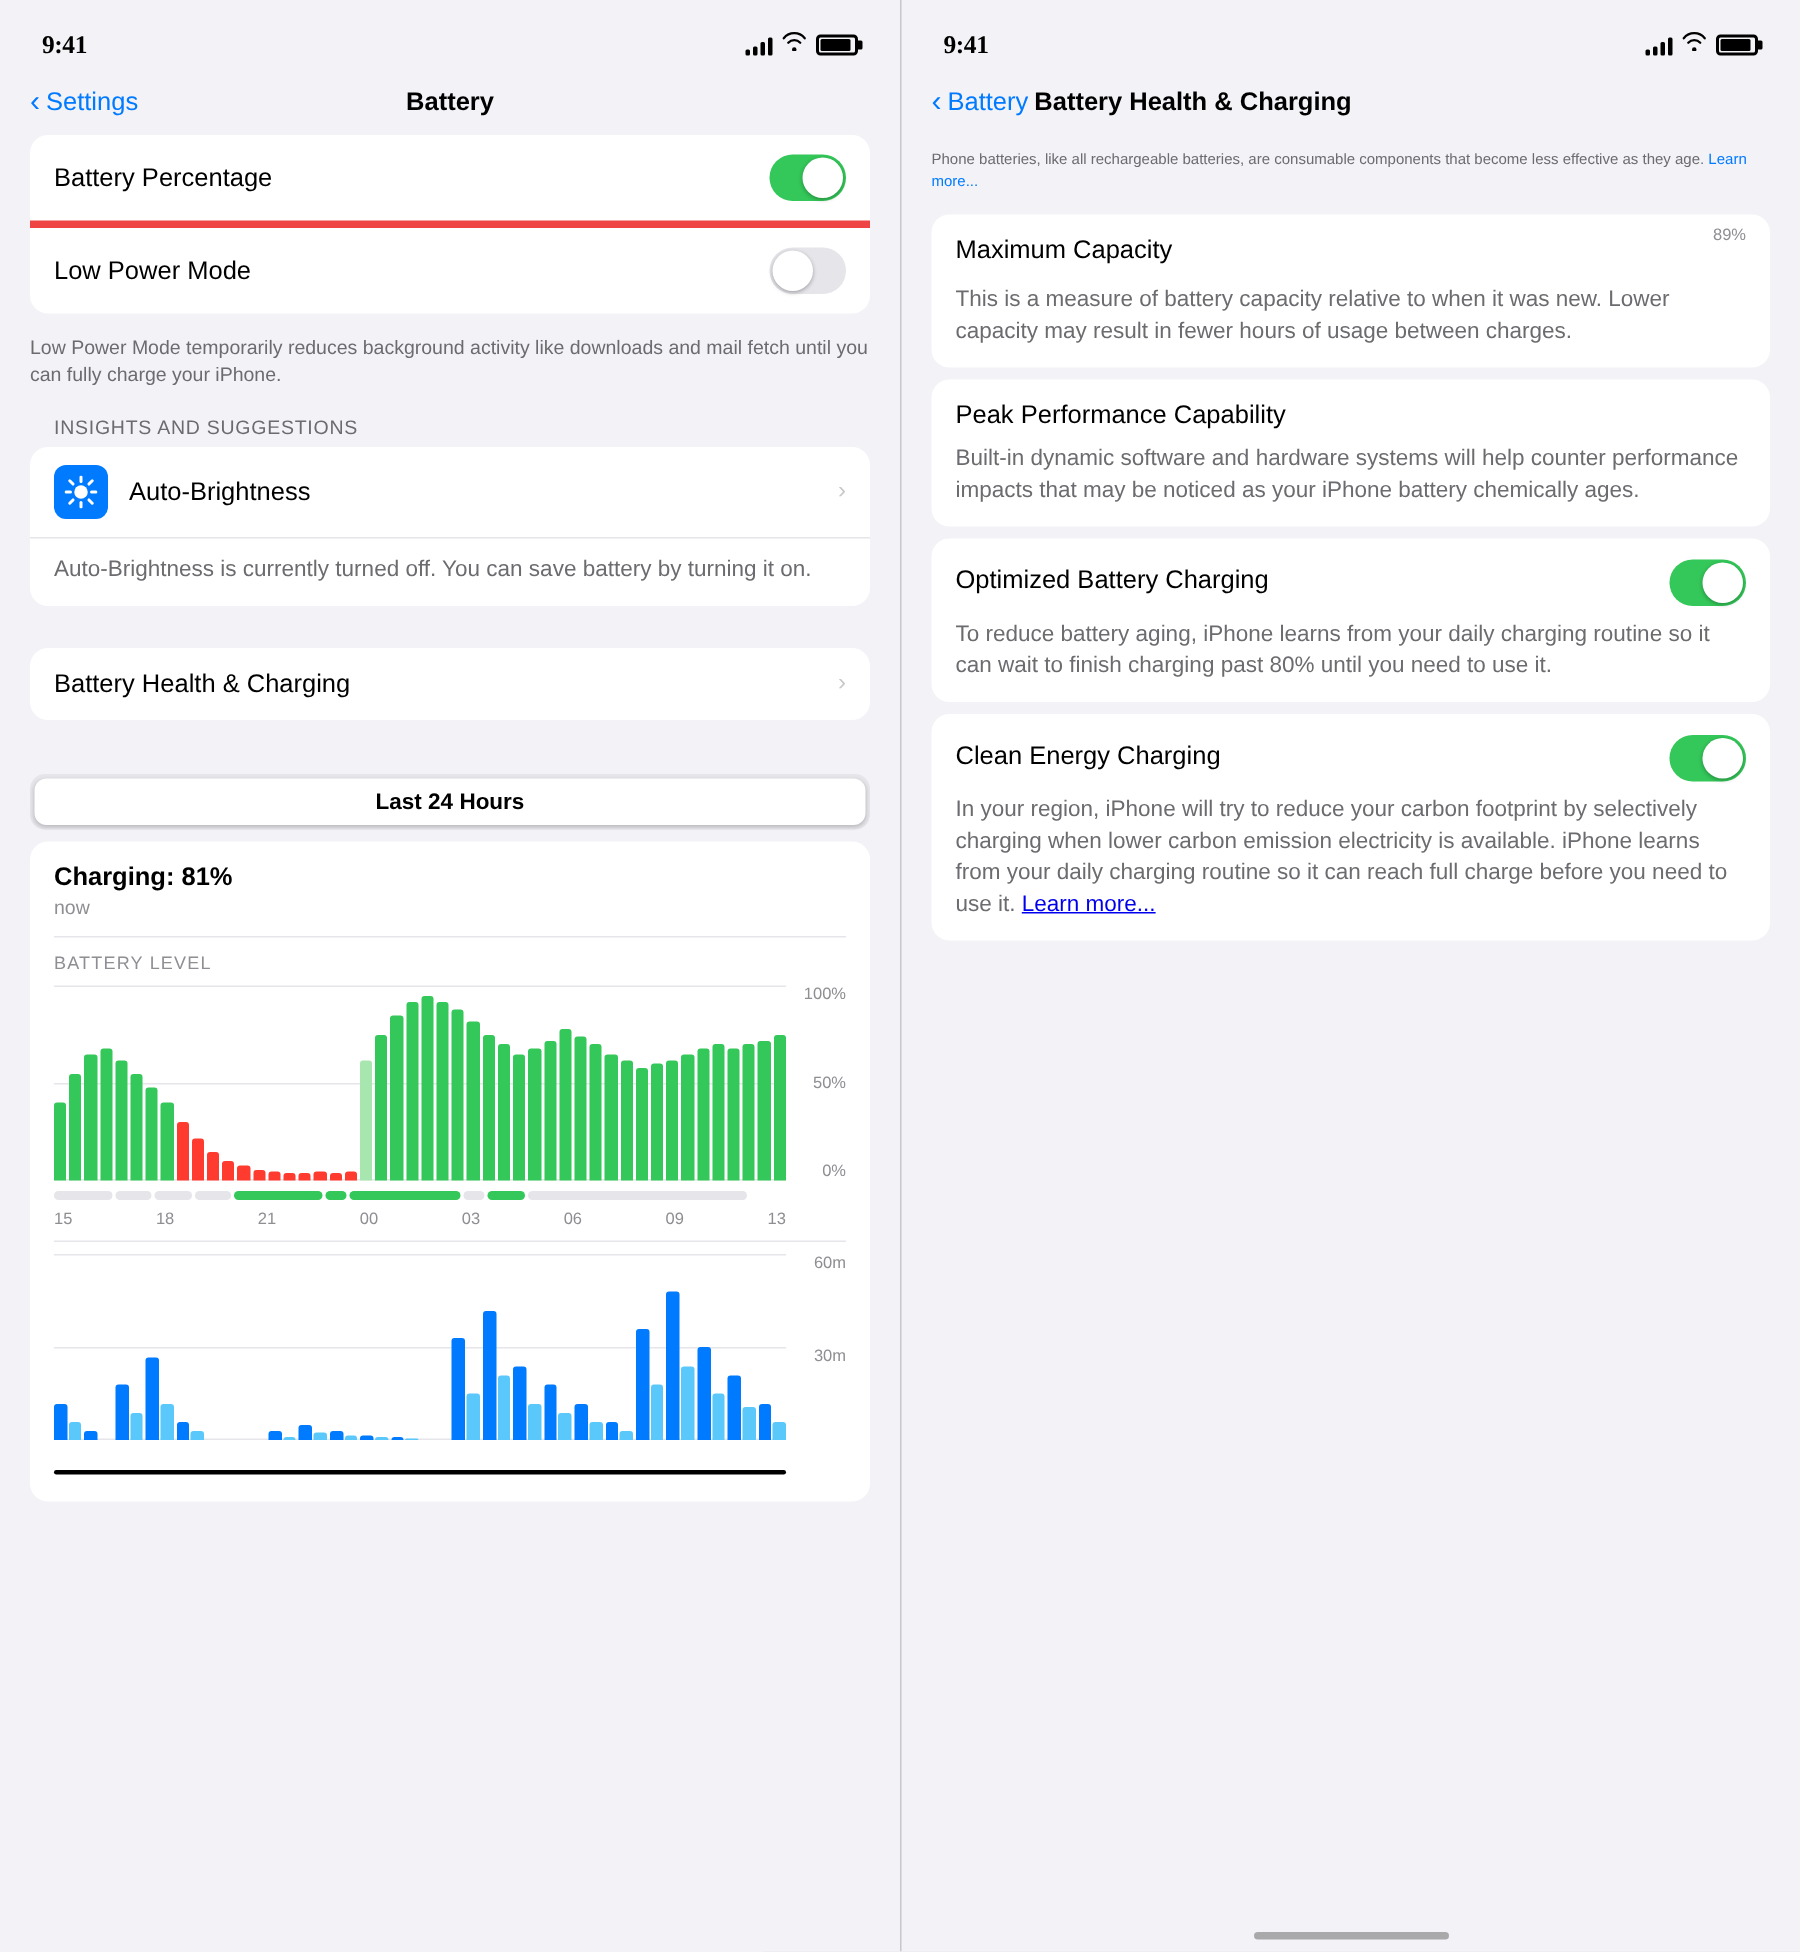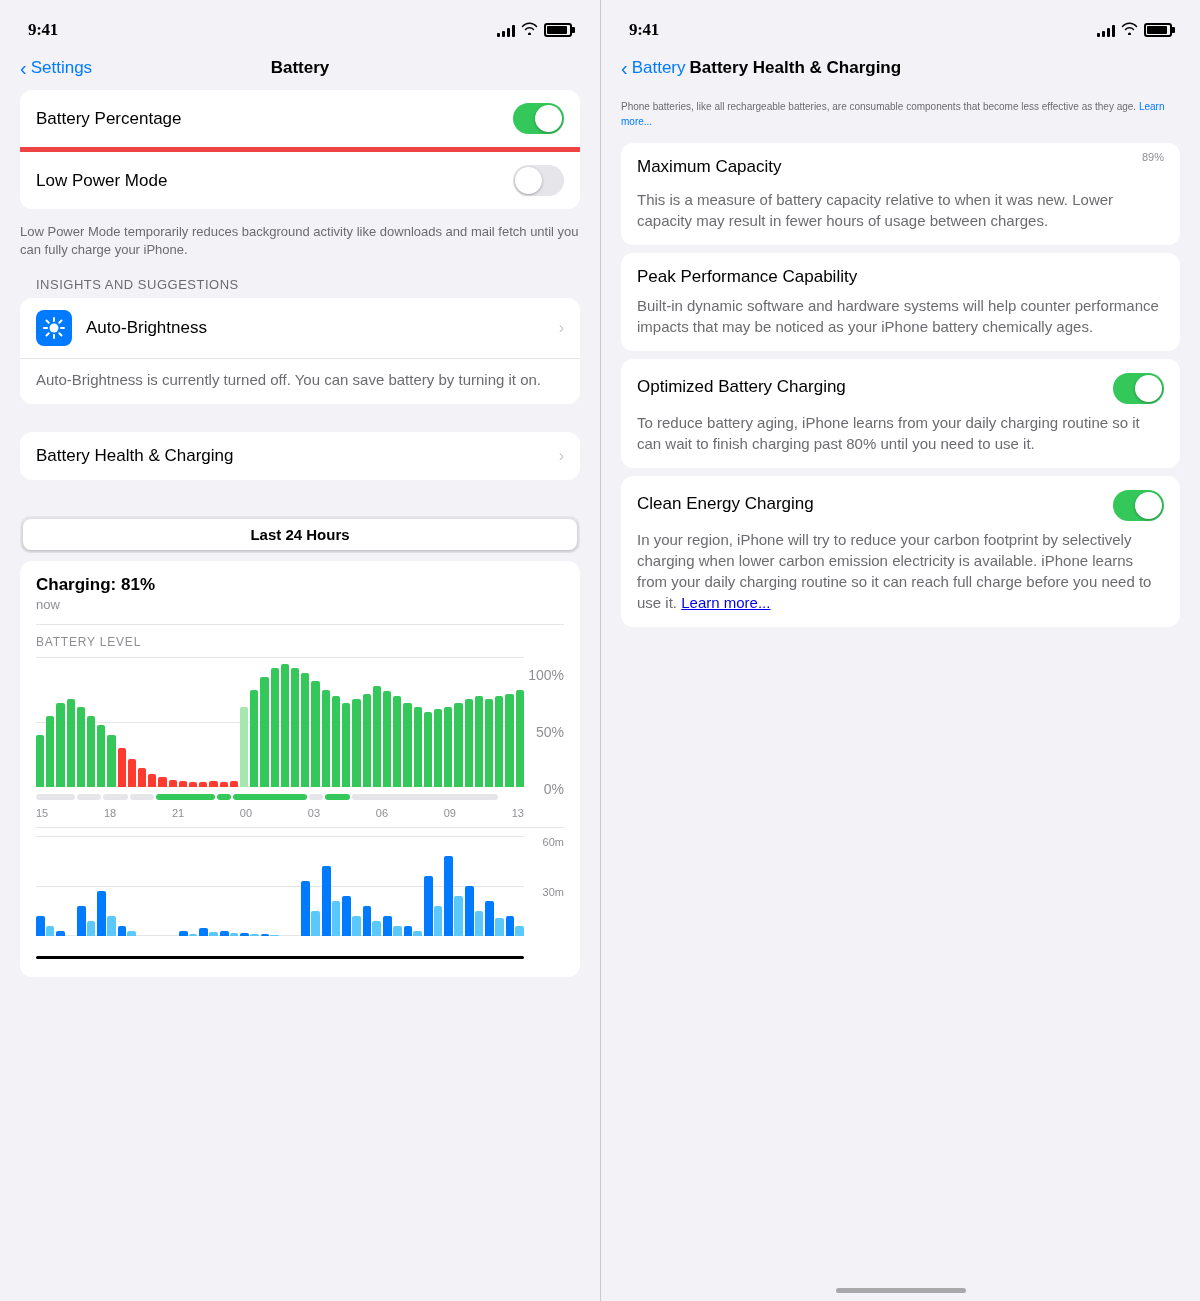--- a/index.html
+++ b/index.html
@@ -260,26 +260,26 @@
       margin-bottom: 8px;
     }
     .chart-area {
       position: relative;
       height: 130px;
       margin-bottom: 4px;
     }
     .chart-y-labels {
       position: absolute;
       right: 0;
-      top: 10px;
+      top: 0;
       height: 100%;
       display: flex;
       flex-direction: column;
       justify-content: space-between;
-      font-size: 14px;
+      font-size: 11px;
       color: #8e8e93;
       width: 36px;
       text-align: right;
     }
     .chart-bars-container {
       position: absolute;
       left: 0;
       right: 40px;
       top: 0;
       bottom: 0;
@@ -312,21 +312,21 @@
       height: 12px;
     }
     .charging-seg {
       height: 6px;
       border-radius: 3px;
     }
 
     
     .activity-chart-area {
       position: relative;
-      height: 100px;
+      height: 124px;
       margin-bottom: 20px;
     }
     .act-bars-container {
       position: absolute;
       left: 0;
       right: 40px;
       top: 0;
       bottom: 0;
       display: flex;
       align-items: flex-end;

